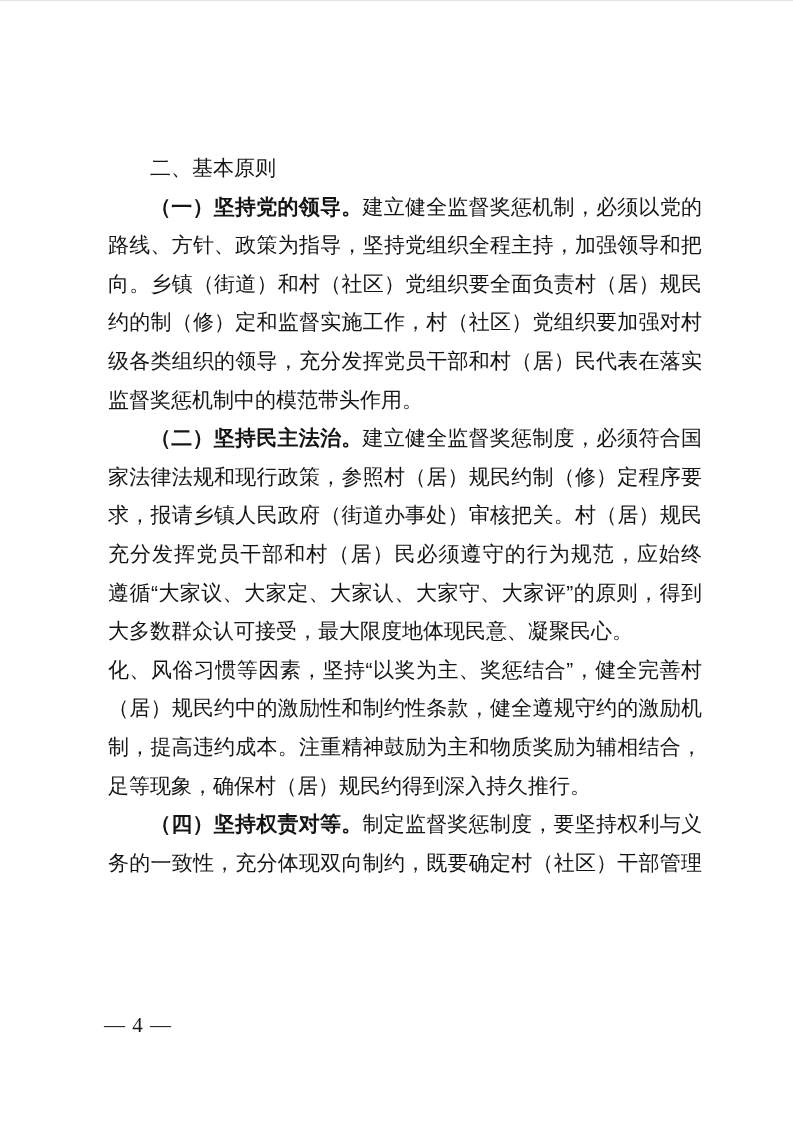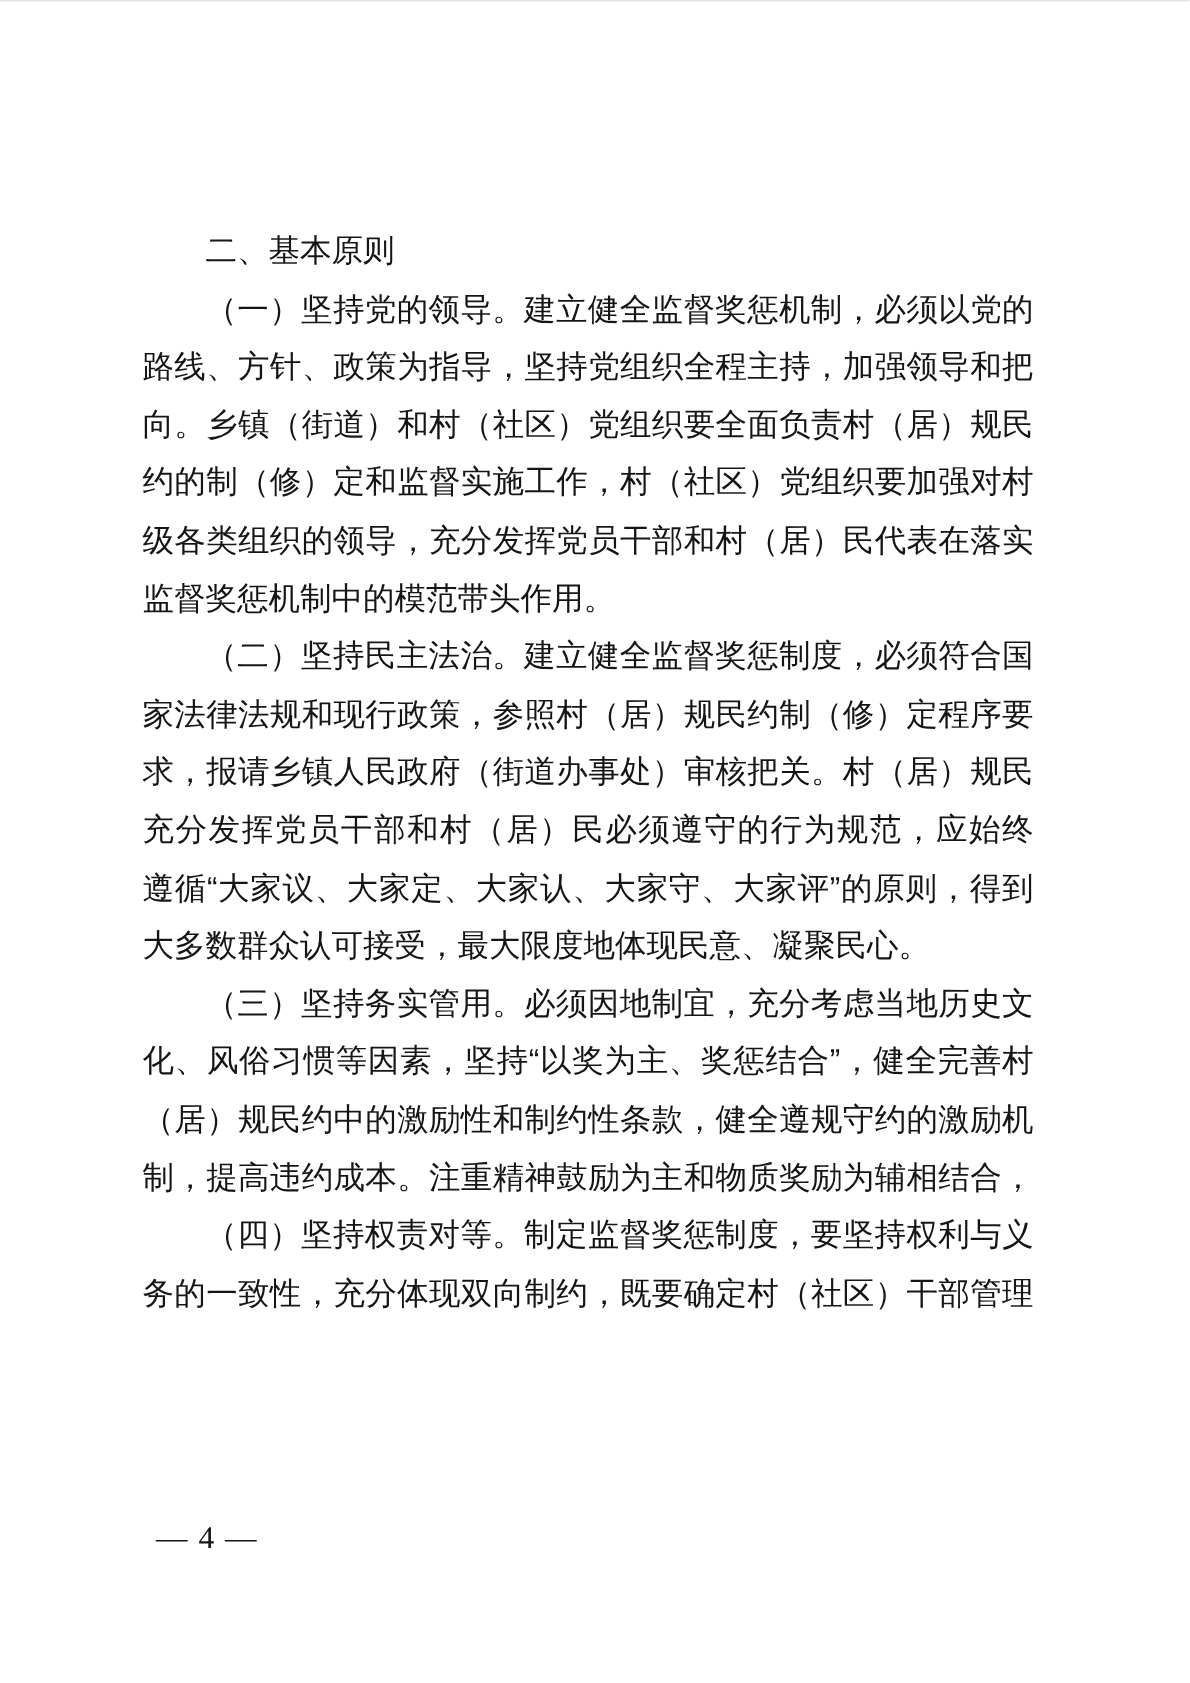--- a/index.html
+++ b/index.html
@@ -17,40 +17,40 @@
     position: absolute;
     left: 0;
     top: 0;
     width: 793px;
     height: 1122px;
     border-top: 1px solid #e3e3e3;
     box-sizing: border-box;
   }
   .text-block {
     position: absolute;
-    left: 95px;
+    left: 108px;
     top: 148px;
     width: 594px;
   }
   .line {
     font-size: 21px;
     line-height: 38.6px;
     height: 38.6px;
     letter-spacing: 0;
     white-space: normal;
   }
   .line.indent {
     text-indent: 2em;
   }
   .line.fill {
     text-align: justify;
     text-align-last: justify;
   }
   .lead {
-    font-weight: 400;
+    font-weight: 700;
   }
   .page-number {
     position: absolute;
     left: 104px;
     top: 1011px;
     font-family: "Liberation Serif", serif;
     font-size: 21px;
     line-height: 26px;
     letter-spacing: 1px;
   }
@@ -66,21 +66,21 @@
       <div class="line fill">向。乡镇（街道）和村（社区）党组织要全面负责村（居）规民</div>
       <div class="line fill">约的制（修）定和监督实施工作，村（社区）党组织要加强对村</div>
       <div class="line fill">级各类组织的领导，充分发挥党员干部和村（居）民代表在落实</div>
       <div class="line">监督奖惩机制中的模范带头作用。</div>
       <div class="line fill indent"><span class="lead">（二）坚持民主法治。</span>建立健全监督奖惩制度，必须符合国</div>
       <div class="line fill">家法律法规和现行政策，参照村（居）规民约制（修）定程序要</div>
       <div class="line fill">求，报请乡镇人民政府（街道办事处）审核把关。村（居）规民</div>
       <div class="line fill">充分发挥党员干部和村（居）民必须遵守的行为规范，应始终</div>
       <div class="line fill">遵循“大家议、大家定、大家认、大家守、大家评”的原则，得到</div>
       <div class="line">大多数群众认可接受，最大限度地体现民意、凝聚民心。</div>
-      <div class="line fill indent"><span class="lead">（三）坚持务实管用。</span>必须因地制宜，充分考虑当地历史文</div>
       <div class="line fill">化、风俗习惯等因素，坚持“以奖为主、奖惩结合”，健全完善村</div>
       <div class="line fill">（居）规民约中的激励性和制约性条款，健全遵规守约的激励机</div>
       <div class="line fill">制，提高违约成本。注重精神鼓励为主和物质奖励为辅相结合，</div>
+      <div class="line">足等现象，确保村（居）规民约得到深入持久推行。</div>
       <div class="line fill indent"><span class="lead">（四）坚持权责对等。</span>制定监督奖惩制度，要坚持权利与义</div>
       <div class="line fill">务的一致性，充分体现双向制约，既要确定村（社区）干部管理</div>
     </div>
   <div class="page-number">— 4 —</div>
 </div>
 
 </body></html>

